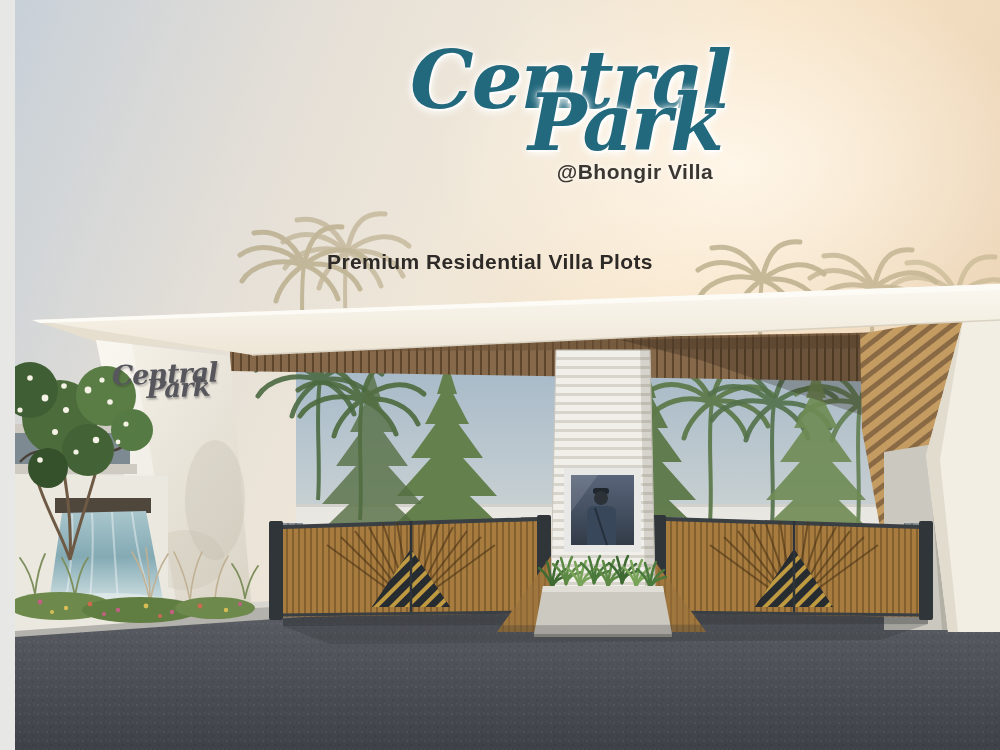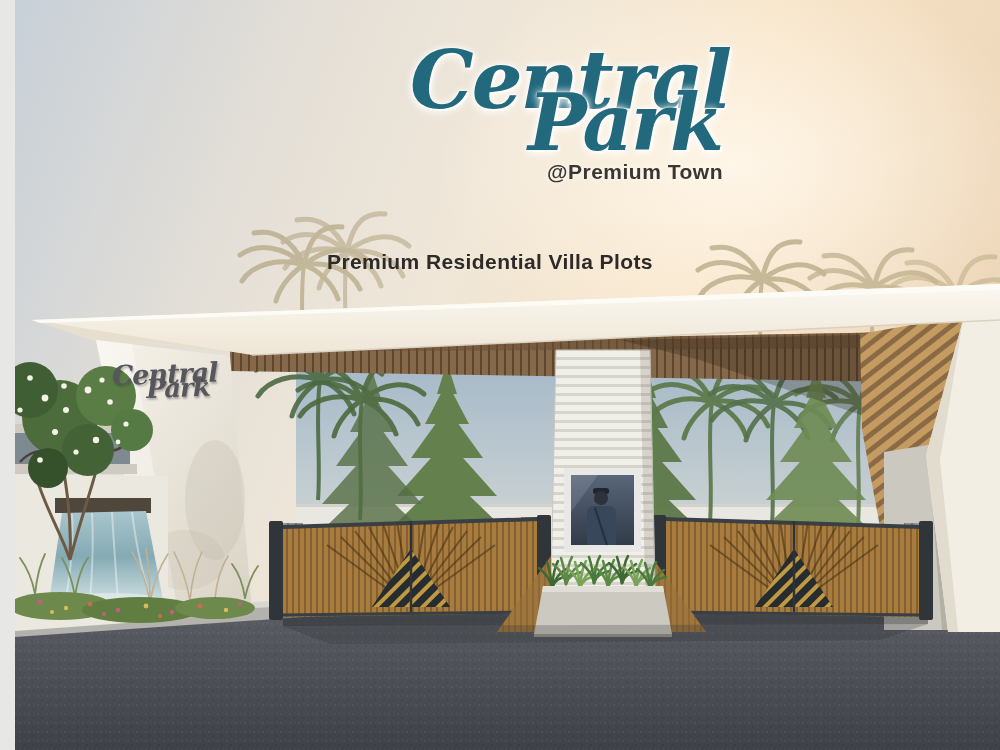--- a/index.html
+++ b/index.html
@@ -386,21 +386,21 @@
     <polygon points="543,586 663,586 664,592 542,592" fill="#e0ded6"></polygon>
     <polygon points="534,634 672,634 672,637 534,637" fill="#9a978e"></polygon>
   </g>
 
   <polygon points="283,626 928,624 880,640 330,644" fill="#2b2e33" opacity="0.25"></polygon>
 </svg>
 
 <div class="logo-block">
   <div class="logo-line1">Central</div>
   <div class="logo-line2">Park</div>
-  <div class="logo-location">@Premium Town</div>
+  <div class="logo-location">@Bhongir Villa</div>
 </div>
 <div class="tagline">Premium Residential Villa Plots</div>
 
 <div class="wall-sign">
   <div class="l1">Central</div>
   <div class="l2">Park</div>
 </div>
 
 <div class="border-strip"></div>
 

